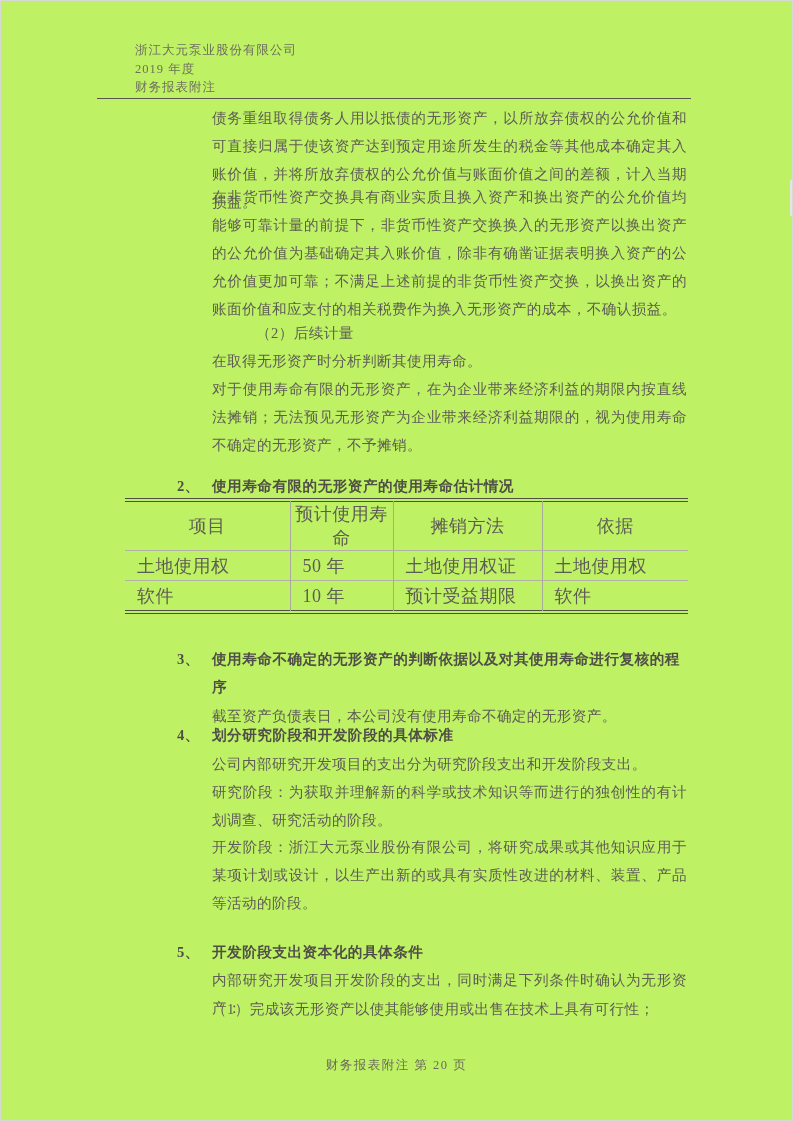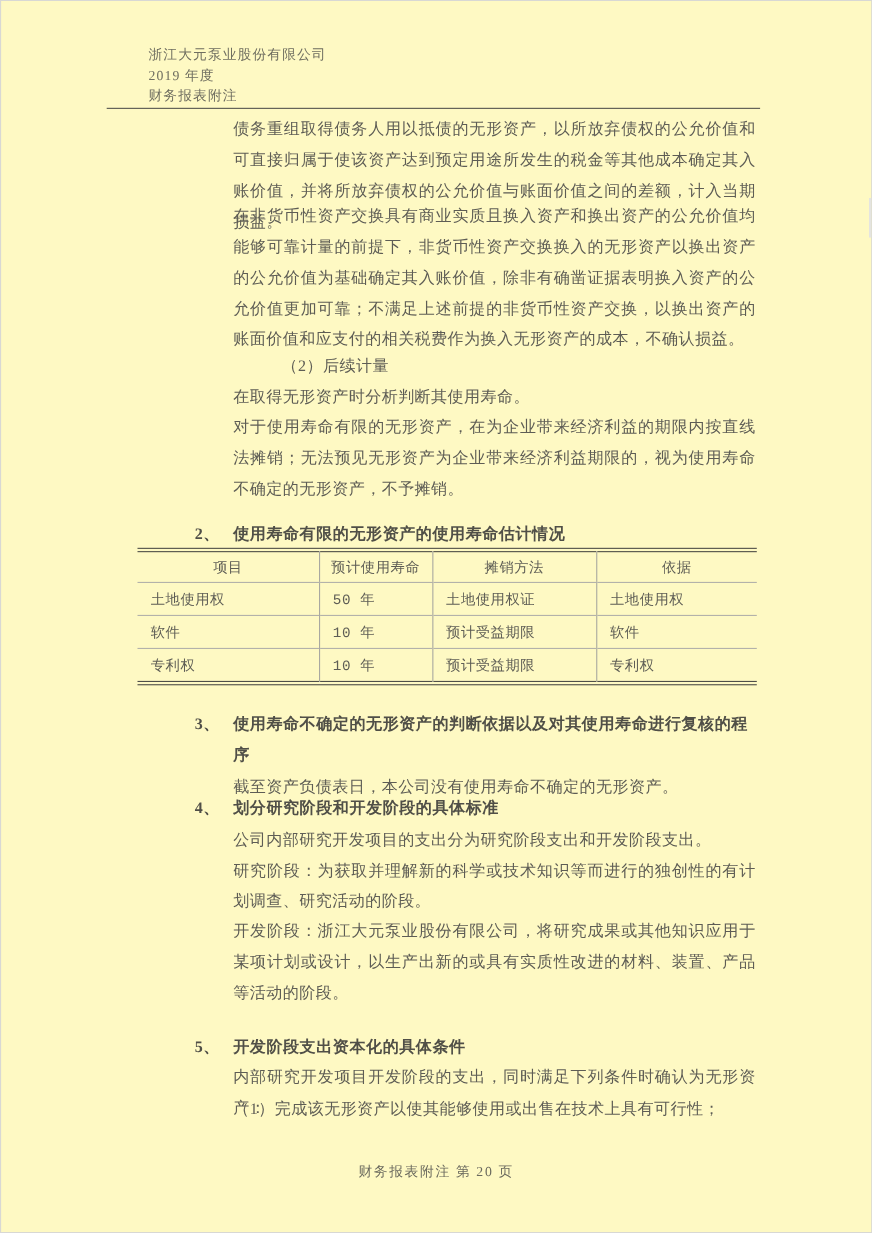--- a/index.html
+++ b/index.html
@@ -1,18 +1,18 @@
 <!DOCTYPE html>
 <html><head>
 <meta charset="utf-8">
 <style>
   html,body { margin:0; padding:0; background:#ffffff; }
   .page {
     position:relative; width:793px; height:1121px;
-    background:#fef9c3; overflow:hidden;
+    background:#bef264; overflow:hidden;
     font-family:"Liberation Serif","DejaVu Serif",serif;
     color:#5e5d55;
     box-shadow: inset 0 0 0 1px #d8d8d4;
   }
   .abs { position:absolute; }
 
   .header { left:135px; top:41px; font-size:12.5px; line-height:18.5px; color:#6f6e60; letter-spacing:1px; }
   .header-rule { left:97px; top:98px; width:594px; height:1px; background:#55544e; }
 
   .para {
@@ -42,21 +42,21 @@
   .s5p2 { top:995px; }
 
   .table-wrap {
     left:125px; top:498px; width:563px;
     border-top:1px solid #4f4e48; border-bottom:1px solid #4f4e48;
     padding:2px 0;
   }
   table.est {
     width:100%; border-collapse:collapse; table-layout:fixed;
     border-top:1px solid #4f4e48; border-bottom:1px solid #4f4e48;
-    font-size:13px; color:#5e5d55; letter-spacing:0.5px;font-family:Liberation Mono, monospace;
+    font-size:18px; color:#5e5d55; letter-spacing:0.5px;
   }
   table.est col.c1 { width:165px; }
   table.est col.c2 { width:103px; }
   table.est col.c3 { width:149px; }
   table.est col.c4 { width:146px; }
   table.est th {
     font-weight:normal; text-align:center; height:27px;
     border-bottom:1px solid #b3b2aa; padding:0;
   }
   table.est td { height:29px; padding:0 4px 0 12px; text-align:left; }
@@ -112,26 +112,20 @@
           <td>50 年</td>
           <td>土地使用权证</td>
           <td>土地使用权</td>
         </tr>
         <tr>
           <td>软件</td>
           <td>10 年</td>
           <td>预计受益期限</td>
           <td>软件</td>
         </tr>
-        <tr>
-          <td>专利权</td>
-          <td>10 年</td>
-          <td>预计受益期限</td>
-          <td>专利权</td>
-        </tr>
       </tbody>
     </table>
   </div>
 
   <div class="abs sec h3">
     <span class="num">3、</span>
     <span class="txt">使用寿命不确定的无形资产的判断依据以及对其使用寿命进行复核的程序</span>
   </div>
   <div class="abs para c3">截至资产负债表日，本公司没有使用寿命不确定的无形资产。</div>
 

